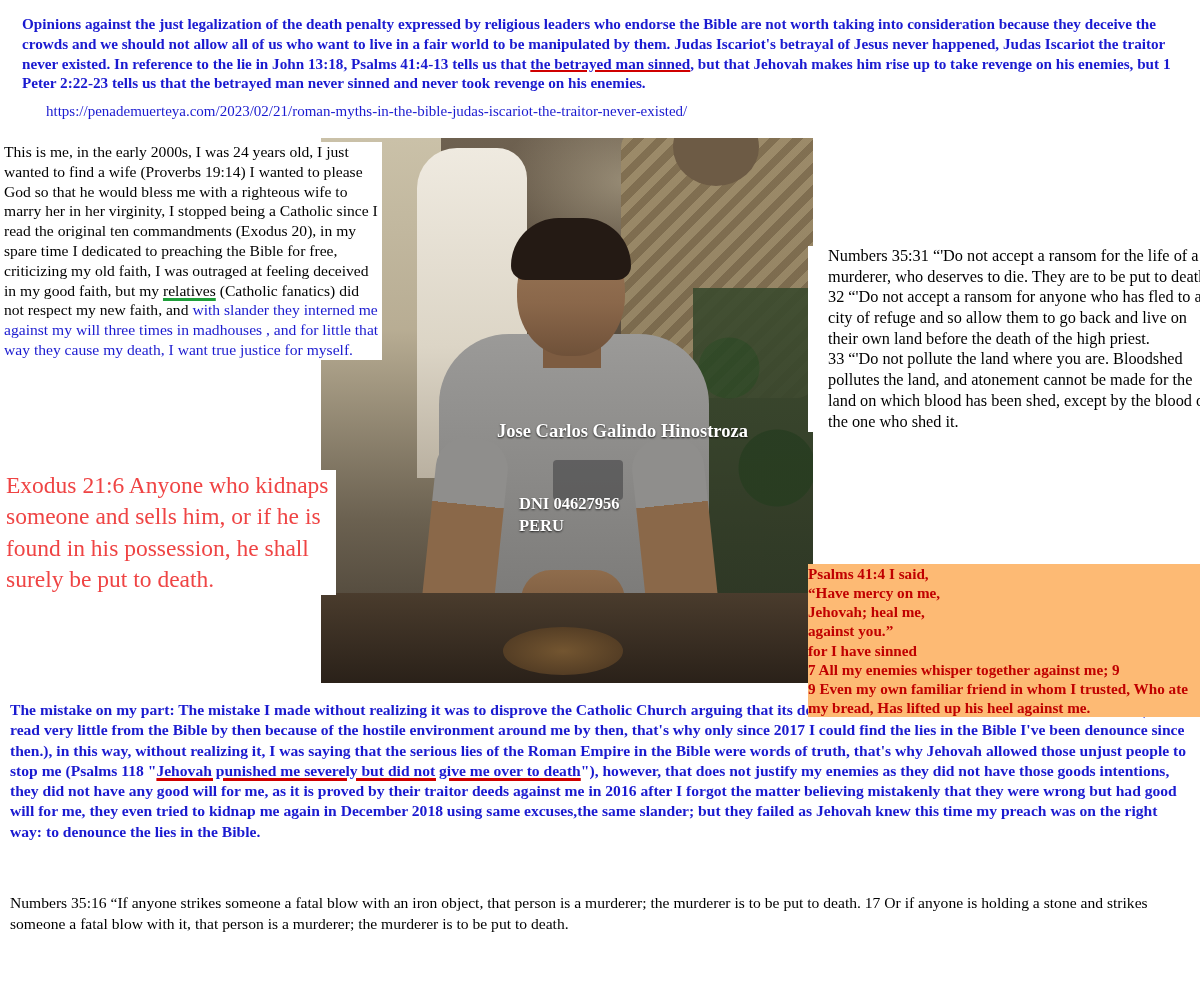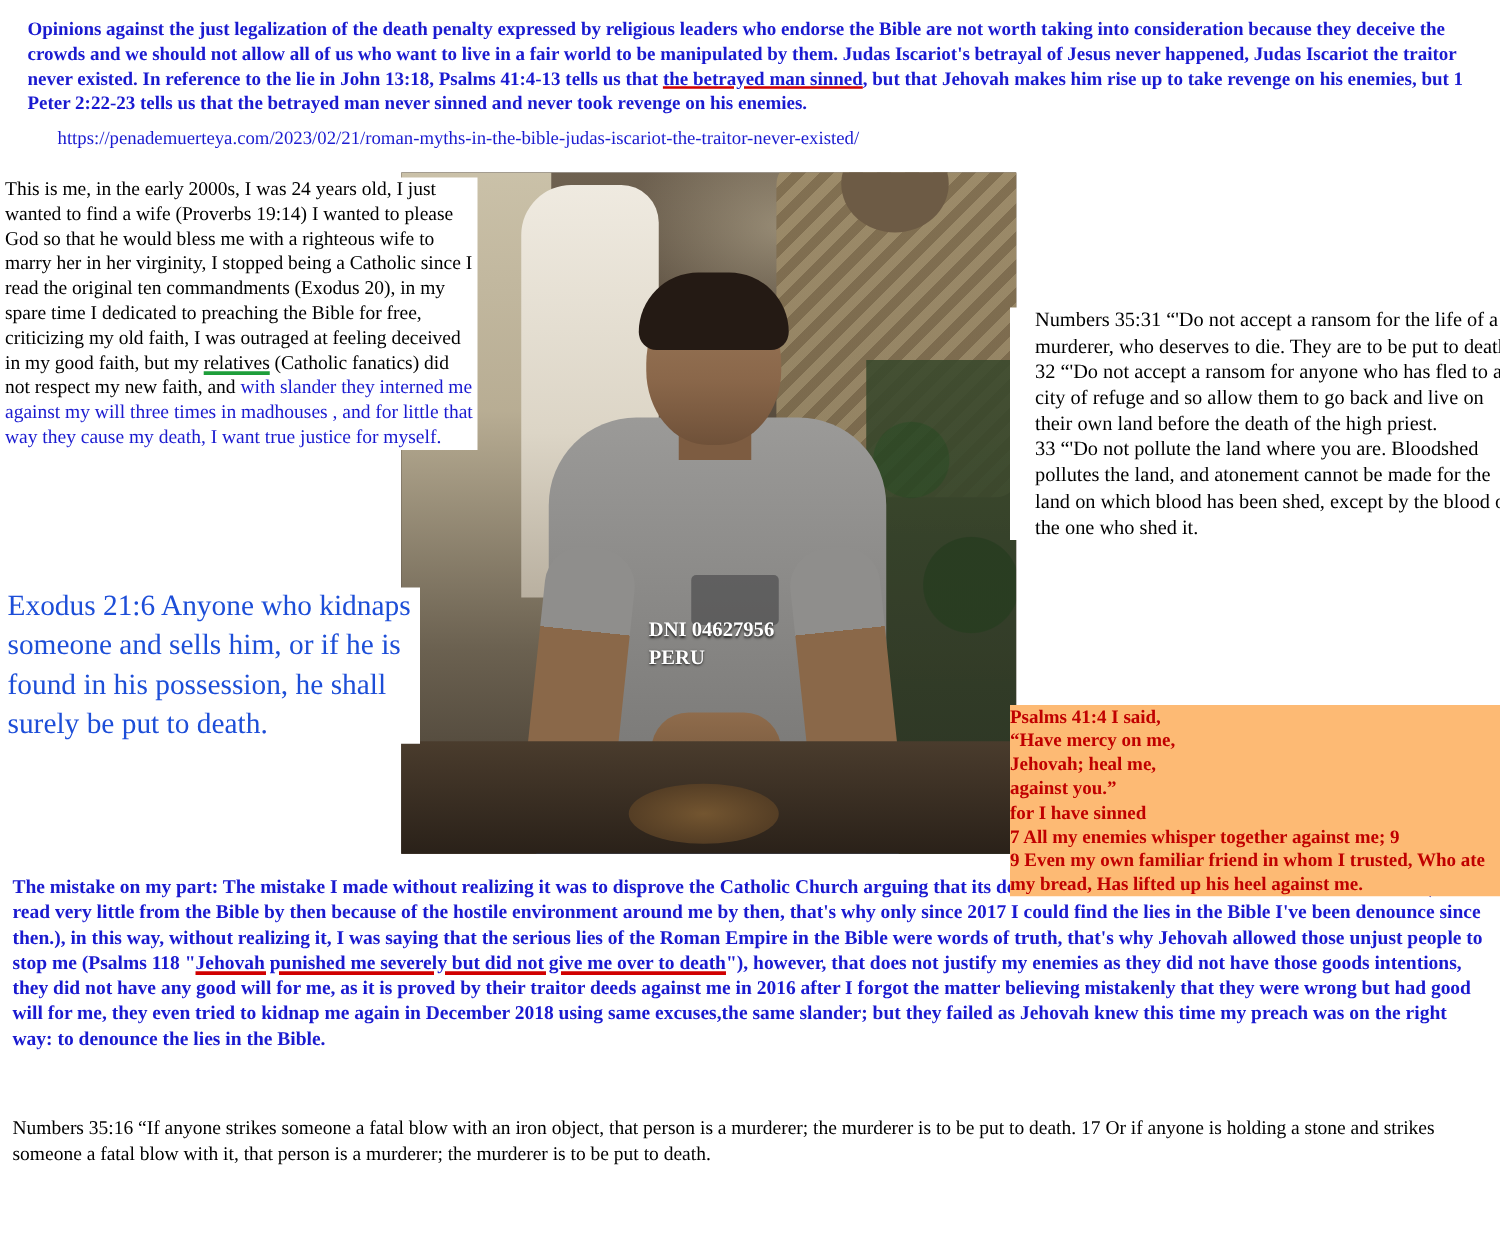--- a/index.html
+++ b/index.html
@@ -69,21 +69,21 @@
   }
 
   
   #exodus-block {
     position: absolute;
     left: 6px;
     top: 470px;
     width: 330px;
     font-size: 23.5px;
     line-height: 1.33;
-    color: #1d4ed8;
+    color: #ef4444;
     font-family: "Liberation Serif", serif;
     background: #ffffff;
     z-index: 5;
   }
 
   
   #photo-wrap {
     position: absolute;
     left: 321px;
     top: 138px;
@@ -317,20 +317,21 @@
     <div id="subject-arm-l"></div>
     <div id="subject-arm-r"></div>
     <div id="subject-neck"></div>
     <div id="subject-head"></div>
     <div id="subject-hair"></div>
     <div id="photo-shirt-logo"></div>
     <div id="subject-jeans"></div>
     <div id="subject-hands"></div>
     <div id="photo-floor"></div>
     <div id="photo-dog"></div>
+    <div class="photo-caption" id="caption-name">Jose Carlos Galindo Hinostroza</div>
     <div class="photo-caption" id="caption-id">
       <div>DNI 04627956</div>
       <div>PERU</div>
     </div>
   </div>
 
   <div id="numbers-block">
     <div>Numbers 35:31 “'Do not accept a ransom for the life of a murderer, who deserves to die. They are to be put to death.</div>
     <div>32 “'Do not accept a ransom for anyone who has fled to a city of refuge and so allow them to go back and live on their own land before the death of the high priest.</div>
     <div>33 “'Do not pollute the land where you are. Bloodshed pollutes the land, and atonement cannot be made for the land on which blood has been shed, except by the blood of the one who shed it.</div>

